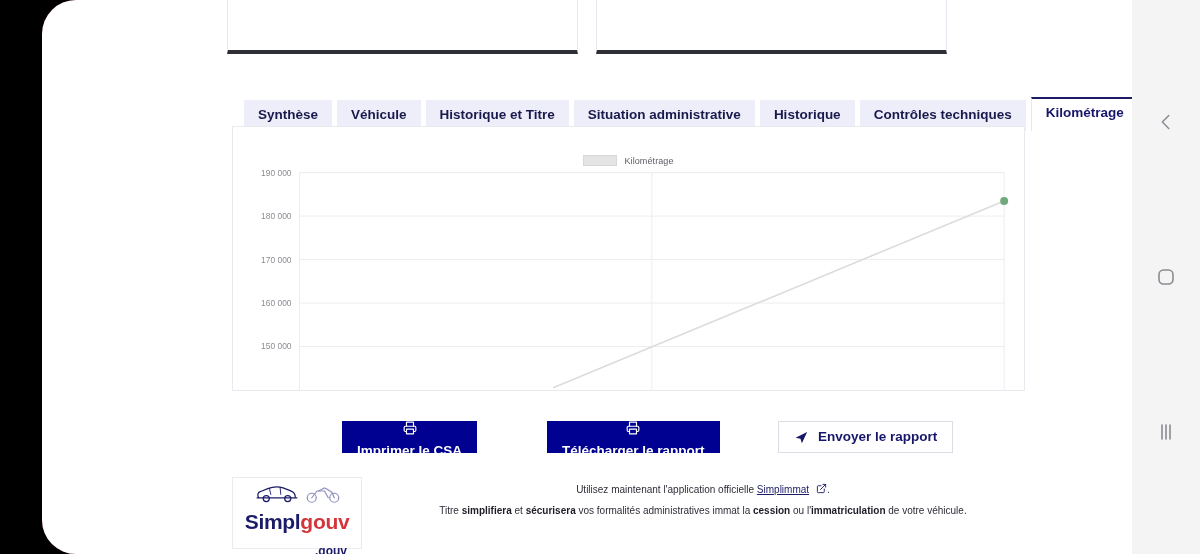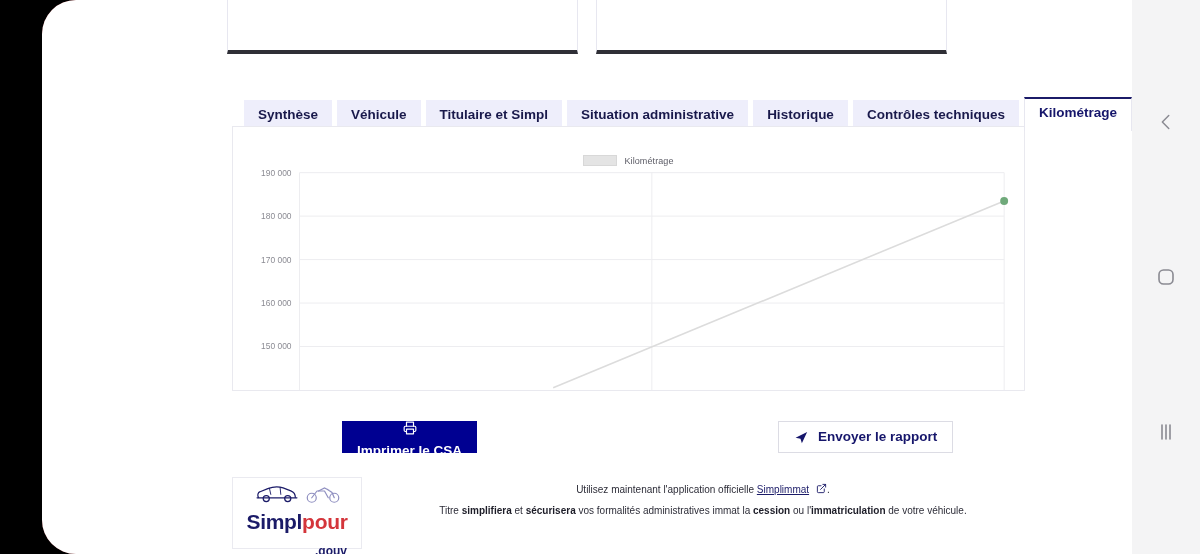--- a/index.html
+++ b/index.html
@@ -275,21 +275,21 @@
   <div class="page-canvas">
 
     <div class="top-cards">
       <div class="top-card"></div>
       <div class="top-card"></div>
     </div>
 
     <div class="tabs">
       <button class="tab">Synthèse</button>
       <button class="tab">Véhicule</button>
-      <button class="tab">Titulaire et Simpl</button>
+      <button class="tab">Historique et Titre</button>
       <button class="tab">Situation administrative</button>
       <button class="tab">Historique</button>
       <button class="tab">Contrôles techniques</button>
       <button class="tab active">Kilométrage</button>
     </div>
 
     <div class="chart-panel">
 
       <div class="chart-legend">
         <span class="legend-swatch"></span>
@@ -329,20 +329,30 @@
         <span class="icn">
           <svg width="14" height="14" viewBox="0 0 24 24" fill="none" stroke="#ffffff" stroke-width="2" stroke-linecap="round" stroke-linejoin="round">
             <polyline points="6 9 6 2 18 2 18 9"></polyline>
             <path d="M6 18H4a2 2 0 0 1-2-2v-5a2 2 0 0 1 2-2h16a2 2 0 0 1 2 2v5a2 2 0 0 1-2 2h-2"></path>
             <rect x="6" y="14" width="12" height="8"></rect>
           </svg>
         </span>
         <span>Imprimer le CSA</span>
       </button>
 
+      <button class="btn btn-primary btn-download">
+        <span class="icn">
+          <svg width="14" height="14" viewBox="0 0 24 24" fill="none" stroke="#ffffff" stroke-width="2" stroke-linecap="round" stroke-linejoin="round">
+            <polyline points="6 9 6 2 18 2 18 9"></polyline>
+            <path d="M6 18H4a2 2 0 0 1-2-2v-5a2 2 0 0 1 2-2h16a2 2 0 0 1 2 2v5a2 2 0 0 1-2 2h-2"></path>
+            <rect x="6" y="14" width="12" height="8"></rect>
+          </svg>
+        </span>
+        <span>Télécharger le rapport</span>
+      </button>
 
       <button class="btn btn-secondary">
         <span class="icn">
           <svg width="15" height="15" viewBox="0 0 24 24" fill="#16166b">
             <path d="M2.5 12.2 21 3.2 12.6 21.2l-2.2-7.1-7.9-1.9z"></path>
           </svg>
         </span>
         <span>Envoyer le rapport</span>
       </button>
     </div>
@@ -362,21 +372,21 @@
           </span>
           <span>
             <svg width="36" height="22" viewBox="0 0 48 28" fill="none" stroke="#8f8fc0" stroke-width="1.6">
               <circle cx="9" cy="19" r="6"></circle>
               <circle cx="39" cy="19" r="6"></circle>
               <path d="M9 19l7-9h10l5 9" stroke-linecap="round" stroke-linejoin="round"></path>
               <path d="M18 10l8-4 6 3M30 8l6 4 3 7" stroke-linecap="round"></path>
             </svg>
           </span>
         </div>
-        <div class="logo-word"><span class="logo-simpl">Simpl</span><span class="logo-immat">pour</span></div>
+        <div class="logo-word"><span class="logo-simpl">Simpl</span><span class="logo-immat">gouv</span></div>
         <div class="logo-gouv">.gouv</div>
       </div>
 
       <div class="promo-text">
         <div><span>Utilisez maintenant l'application officielle </span><a class="promo-link">Simplimmat</a><span class="ext-icon"><svg width="11" height="11" viewBox="0 0 24 24" fill="none" stroke="#1b1b68" stroke-width="2" stroke-linecap="round" stroke-linejoin="round">
                 <path d="M18 13v6a2 2 0 0 1-2 2H5a2 2 0 0 1-2-2V8a2 2 0 0 1 2-2h6"></path>
                 <polyline points="15 3 21 3 21 9"></polyline>
                 <line x1="10" y1="14" x2="21" y2="3"></line>
               </svg></span><span>.</span></div>
         <div><span>Titre </span><b>simplifiera</b><span> et </span><b>sécurisera</b><span> vos formalités administratives immat la </span><b>cession</b><span> ou l'</span><b>immatriculation</b><span> de votre véhicule.</span></div>

